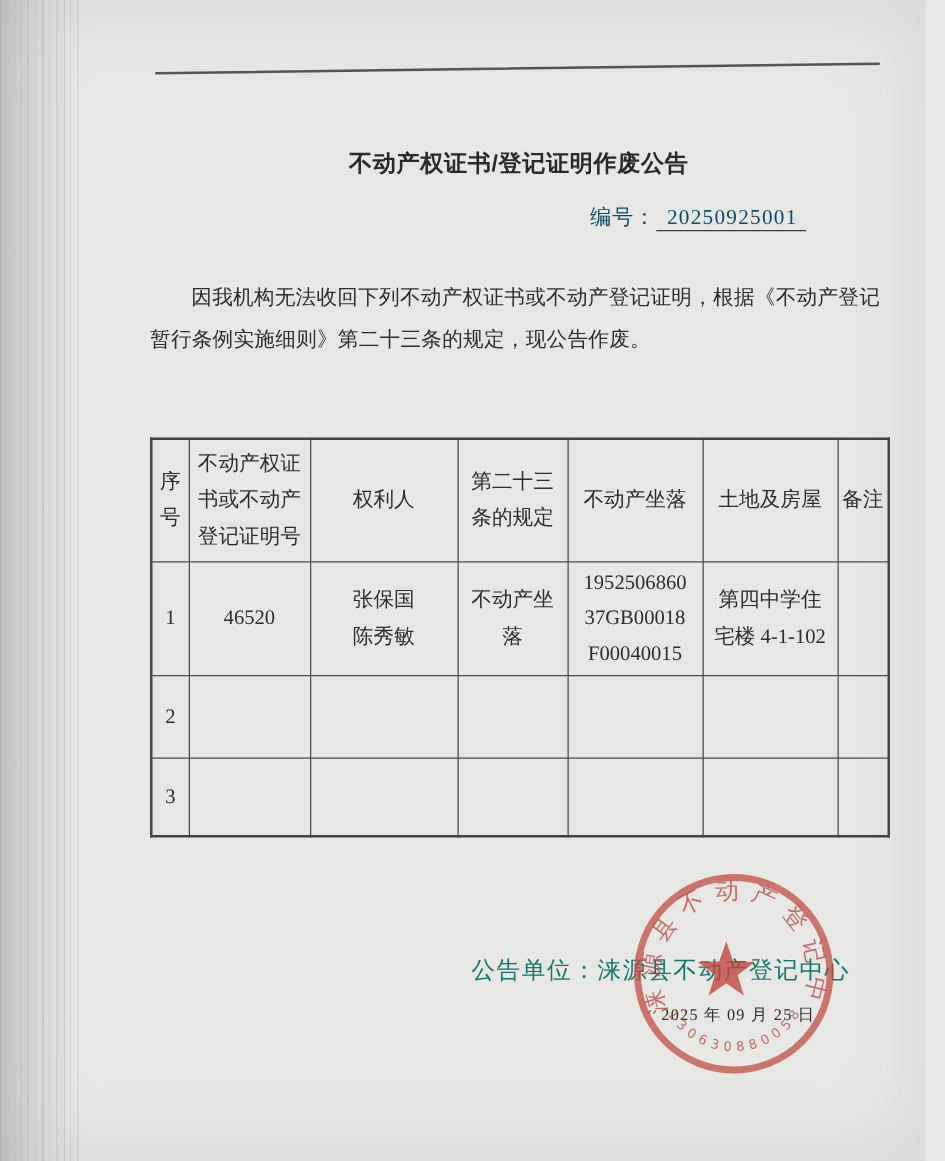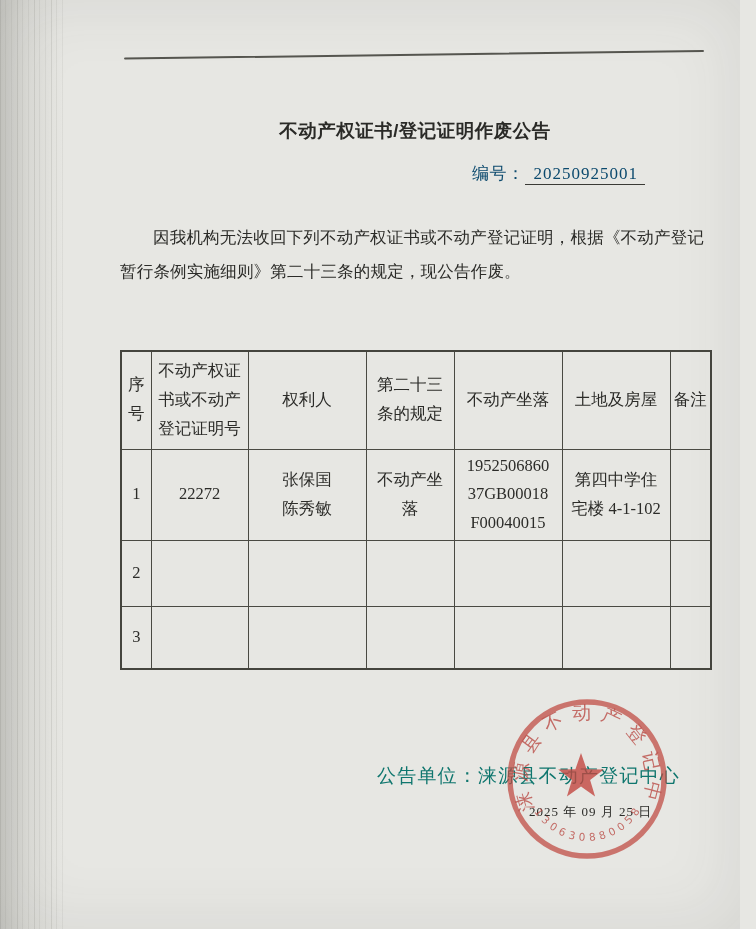--- a/index.html
+++ b/index.html
@@ -103,21 +103,21 @@
         <td>序号</td>
         <td>不动产权证书或不动产登记证明号</td>
         <td>权利人</td>
         <td>第二十三条的规定</td>
         <td>不动产坐落</td>
         <td>土地及房屋</td>
         <td>备注</td>
       </tr>
       <tr class="rh1">
         <td class="seq">1</td>
-        <td>22272</td>
+        <td>46520</td>
         <td>张保国
 陈秀敏</td>
         <td>不动产坐落</td>
         <td>1952506860
 37GB00018
 F00040015</td>
         <td>第四中学住
 宅楼 4-1-102</td>
         <td></td>
       </tr>

